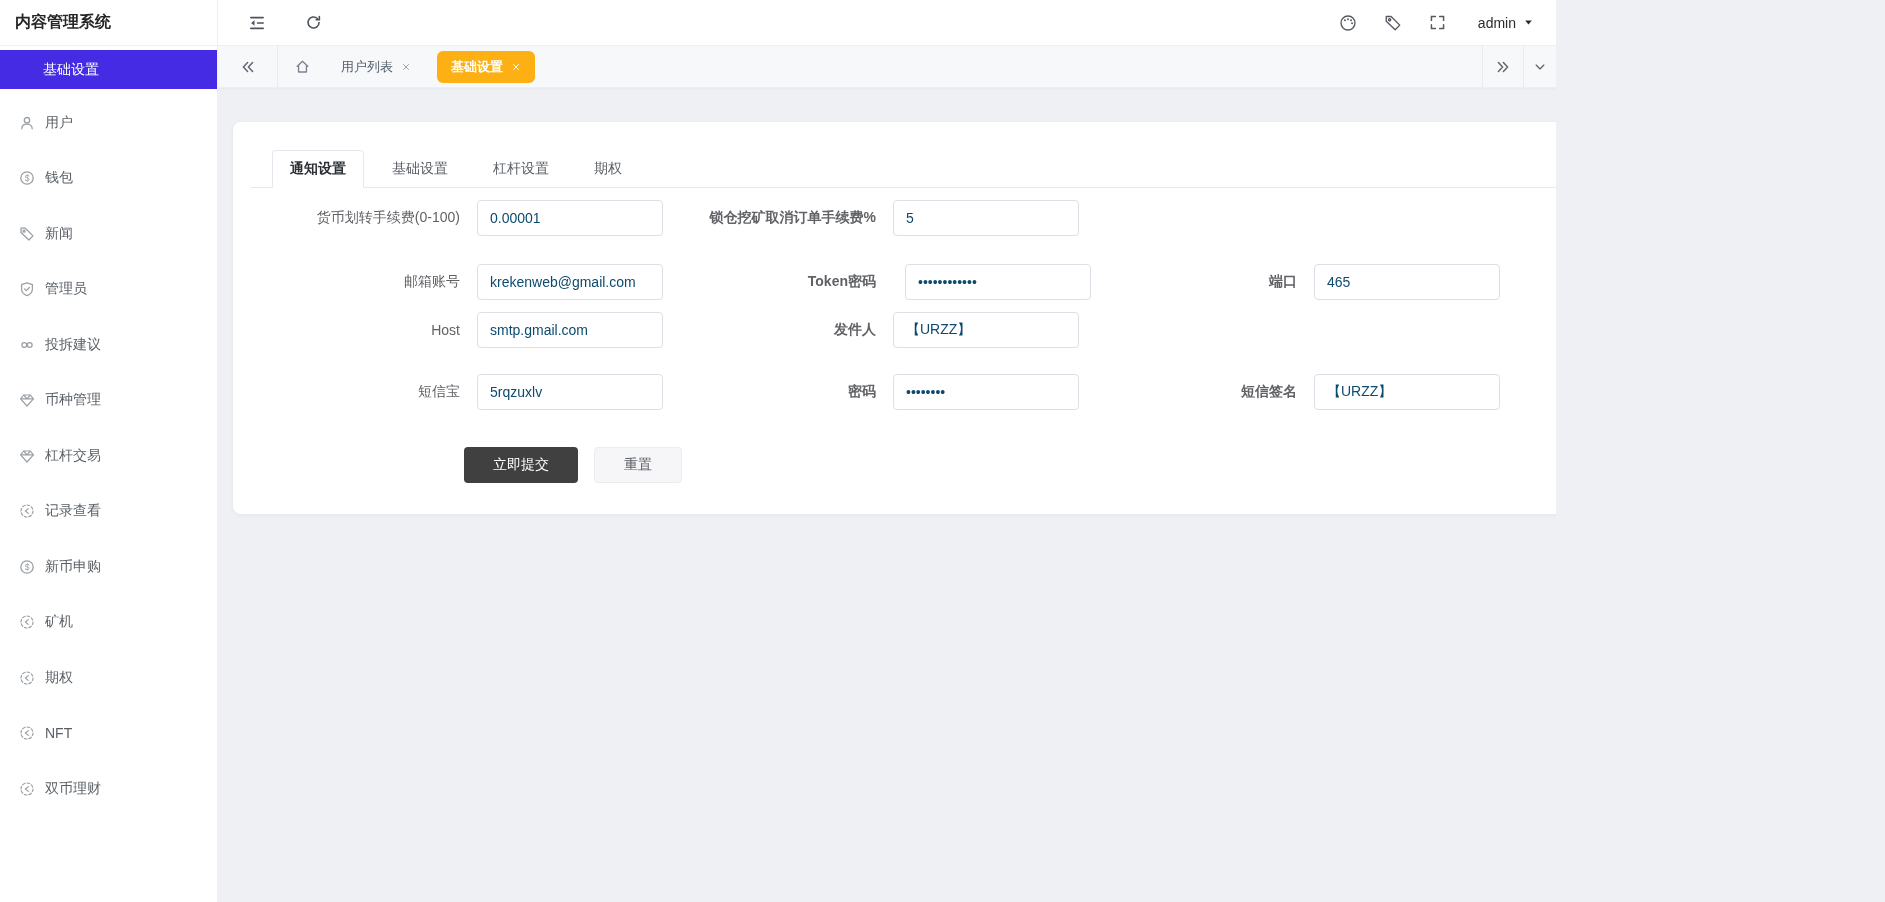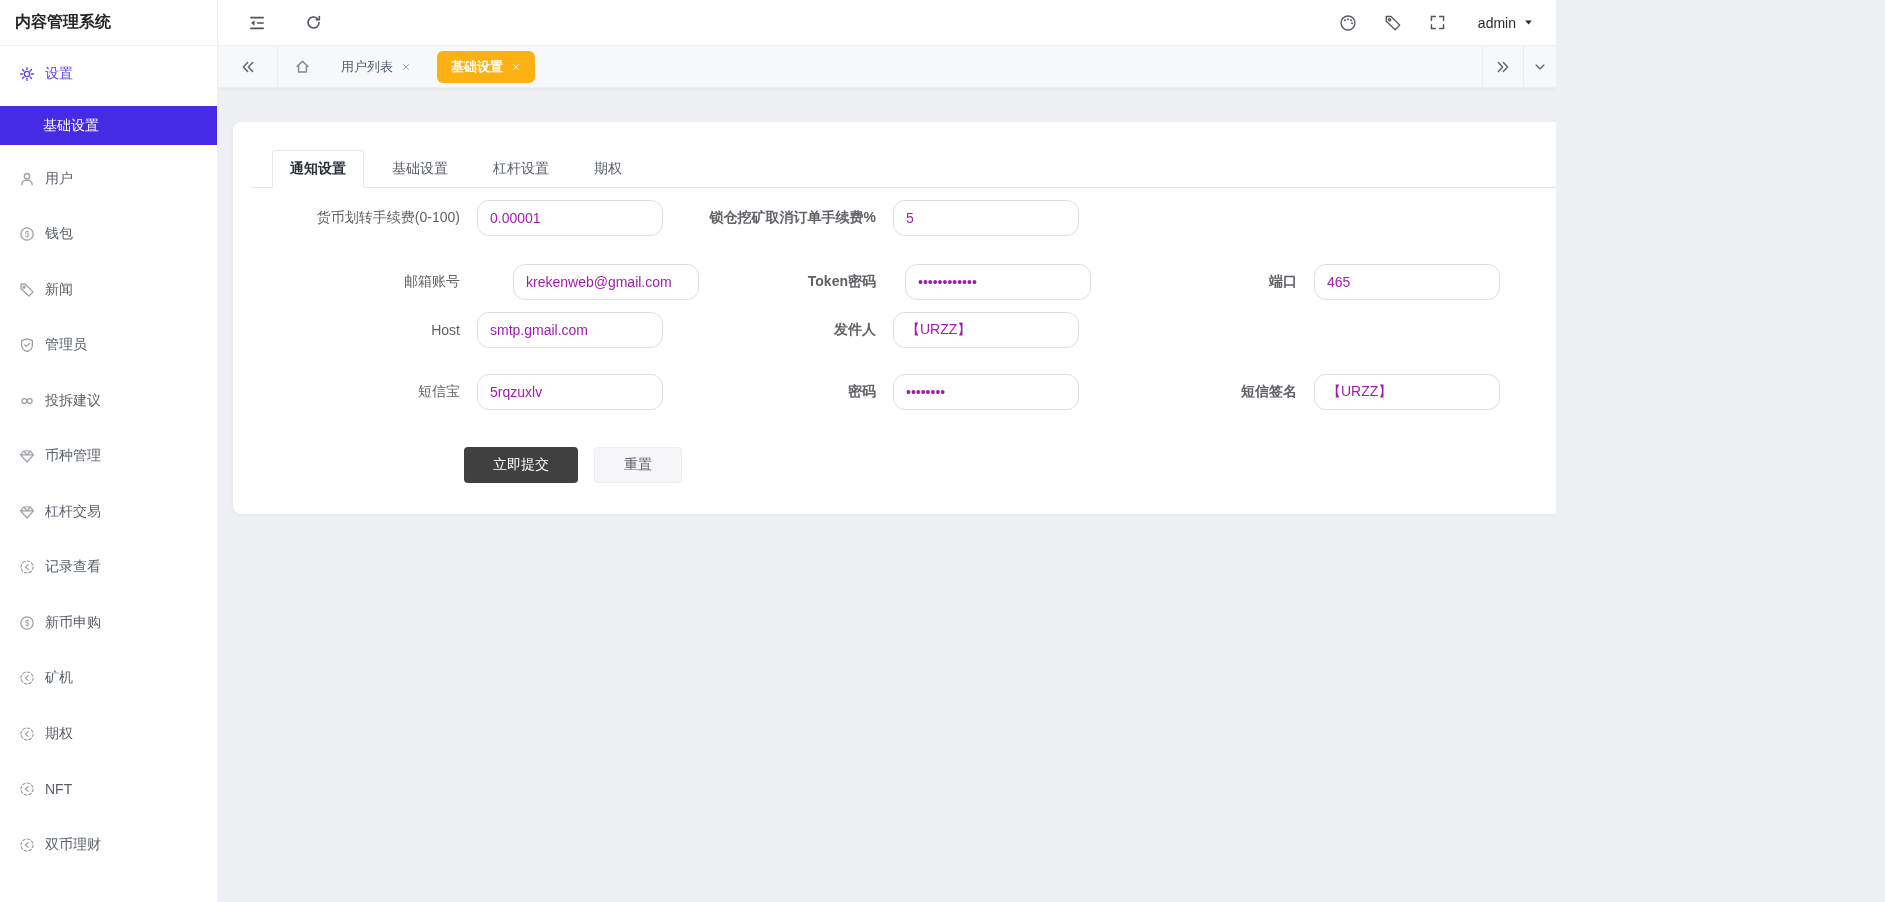--- a/index.html
+++ b/index.html
@@ -38,45 +38,36 @@
 
   
   .card { position:absolute; left:233px; top:122px; width:1644px; height:392px; background:#fff; border-radius:8px; box-shadow:0 1px 4px rgba(0,0,0,0.05);padding-left:16px; }
   .tabs { position:absolute; left:18px; right:15px; top:28px; height:38px; border-bottom:1px solid #e4e7ed; display:flex; align-items:stretch; padding-left:21px; }
   .tab { display:flex; align-items:center; font-size:14px; color:#5a5e66; margin-right:45px; cursor:pointer; }
   .tab.active { border:1px solid #e4e7ed; border-bottom:1px solid #fff; border-radius:4px 4px 0 0; padding:0 17px; margin-bottom:-1px; background:#fff; color:#2b2f36; font-weight:bold; margin-right:28px; }
 
   .fg { position:absolute; display:flex; align-items:center; }
   .fg-label { text-align:right; padding-right:17px; font-size:14px; color:#606266; }
   .w1 { flex:0 0 236px; } .w2 { flex:0 0 317px;font-weight:bold; }
-  .fg input { width:186px; height:36px; border:1px solid #dcdfe6; border-radius:12px; padding:0 12px; font-size:14px; color:#a21caf; outline:none; font-family:inherit; background:#fff; }
+  .fg input { width:186px; height:36px; border:1px solid #dcdfe6; border-radius:4px; padding:0 12px; font-size:14px; color:#0c4a6e; outline:none; font-family:inherit; background:#fff; }
 
   .btn { position:absolute; height:36px; border-radius:4px; font-size:14px; border:none; cursor:pointer; font-family:inherit; }
   .btn-submit { left:231px; top:325px; width:114px; background:#404040; color:#fff; }
   .btn-reset { left:361px; top:325px; width:88px; background:#f6f6f8; color:#5a5e66; border:1px solid #ececef; }
 
   svg { display:block; }
 </style>
 </head>
 <body>
 
 <div class="app">
 
   <div class="sidebar">
     <div class="logo">内容管理系统</div>
 
-    <div class="side-parent">
-      <span class="ic">
-        <svg width="16" height="16" viewBox="0 0 16 16" stroke="currentColor" fill="none" stroke-width="1.4" stroke-linecap="round">
-            <circle cx="8" cy="8" r="2.6"></circle>
-            <path d="M8 1.6v2M8 12.4v2M1.6 8h2M12.4 8h2M3.5 3.5l1.4 1.4M11.1 11.1l1.4 1.4M12.5 3.5l-1.4 1.4M4.9 11.1l-1.4 1.4"></path>
-          </svg>
-      </span>
-      <span>设置</span>
-    </div>
 
     <div class="side-active">
       <span>基础设置</span>
     </div>
 
     <div class="side-list">
       <div class="side-item">
         <span class="ic">
             <svg width="16" height="16" viewBox="0 0 16 16" stroke="currentColor" fill="none" stroke-width="1.3" stroke-linecap="round">
               <circle cx="8" cy="5.2" r="2.7"></circle>
@@ -298,21 +289,21 @@
 
     <div class="fg" style="left:8px; top:78px;">
       <span class="fg-label w1">货币划转手续费(0-100)</span>
       <input value="0.00001" style="">
     </div>
     <div class="fg" style="left:343px; top:78px;">
       <span class="fg-label w2">锁仓挖矿取消订单手续费%</span>
       <input value="5" style="">
     </div>
 
-    <div class="fg" style="left:8px; top:142px;gap:36px;">
+    <div class="fg" style="left:8px; top:142px;">
       <span class="fg-label w1">邮箱账号</span>
       <input value="krekenweb@gmail.com" style="">
     </div>
     <div class="fg" style="left:343px; top:142px;gap:12px;">
       <span class="fg-label w2">Token密码</span>
       <input value="••••••••••••" style="">
     </div>
     <div class="fg" style="left:764px; top:142px;">
       <span class="fg-label w2">端口</span>
       <input value="465" style="">

